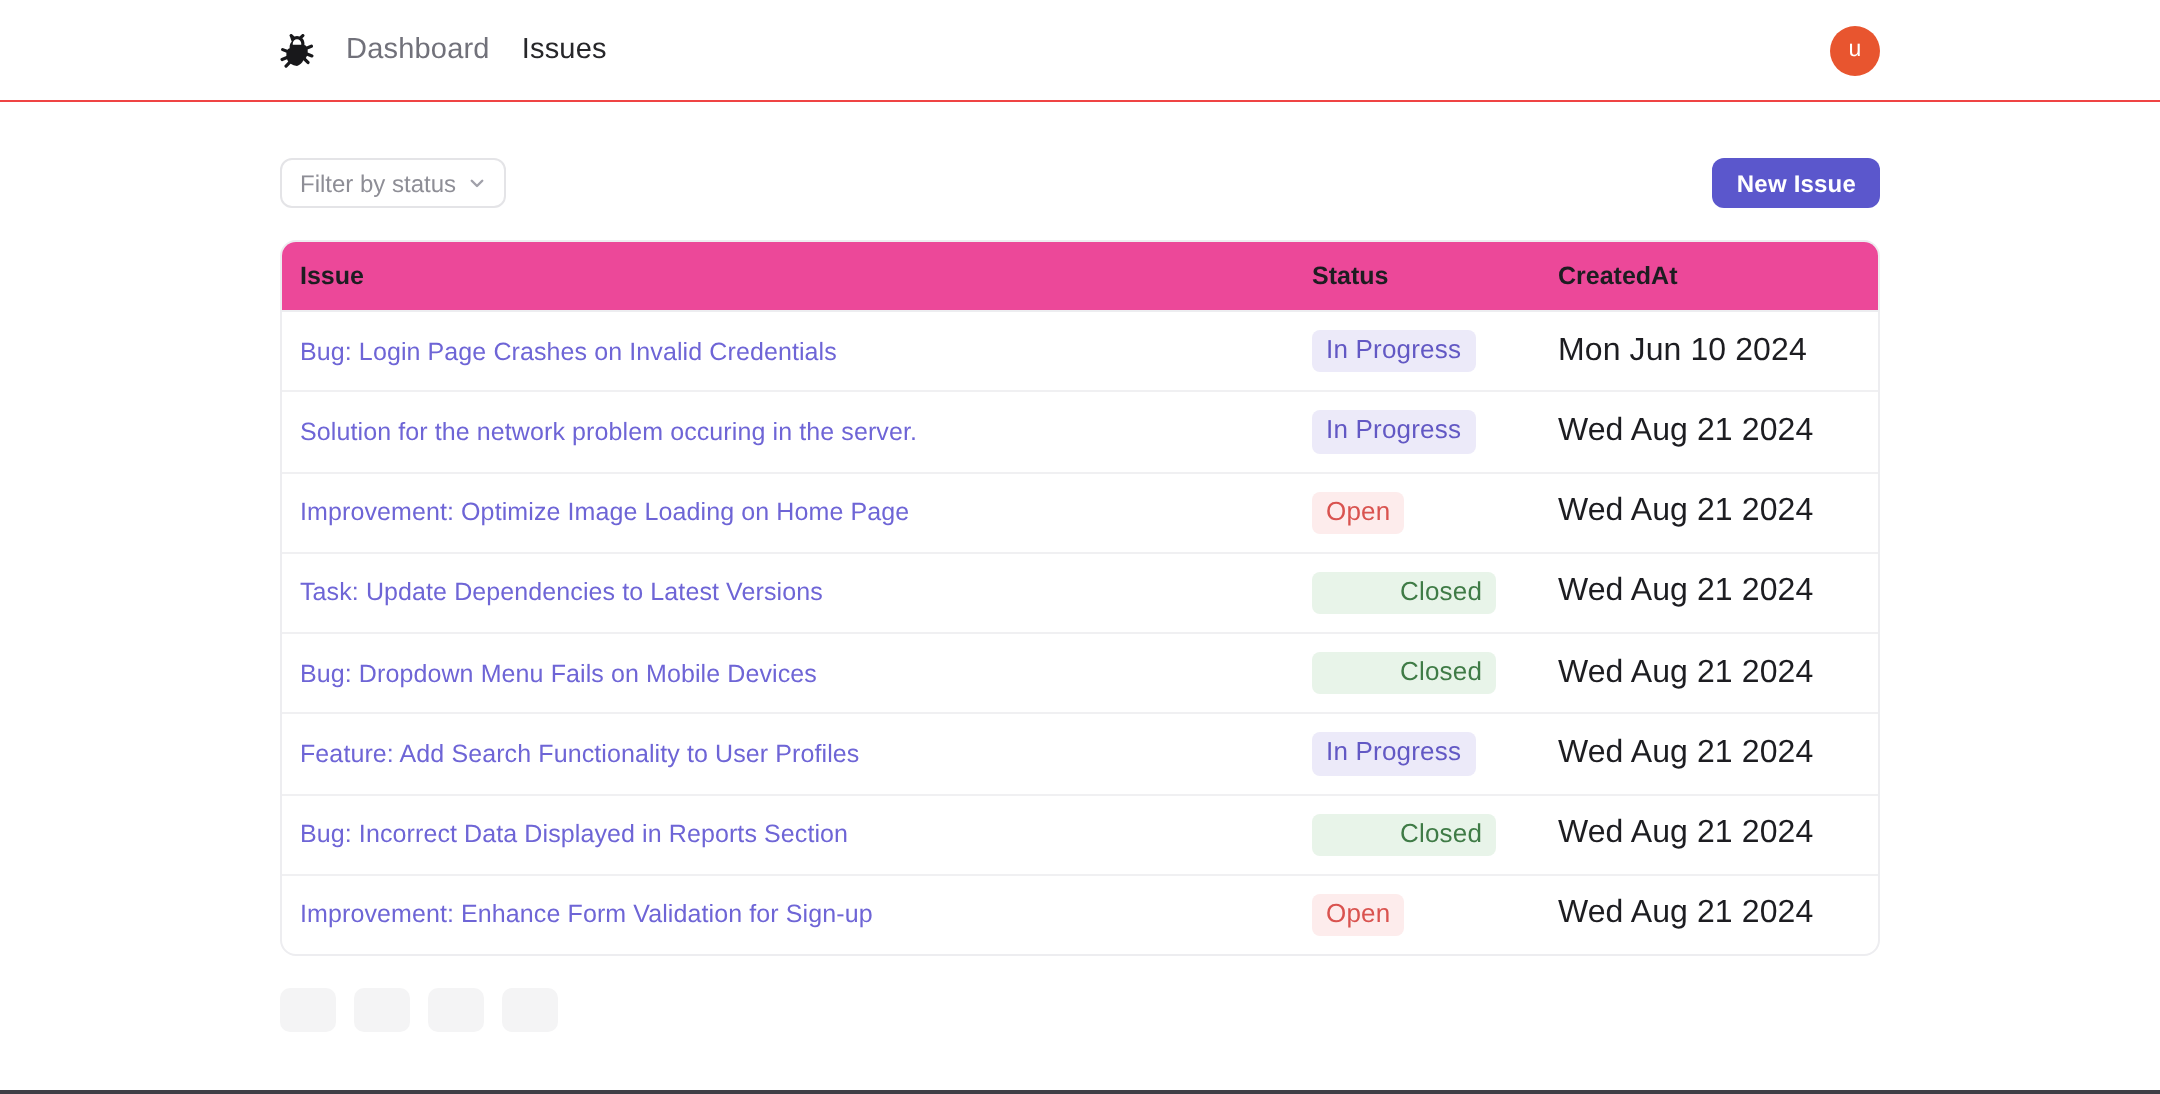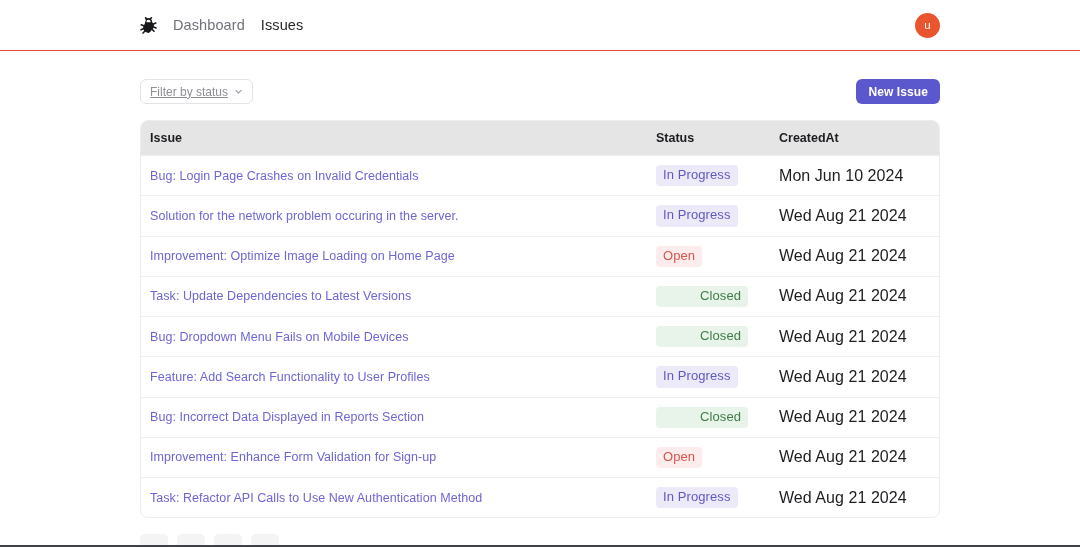--- a/index.html
+++ b/index.html
@@ -86,21 +86,20 @@
     gap: 6px;
     height: 25px;
     padding: 0 9px;
     border: 1px solid #e4e4e7;
     border-radius: 6px;
     background: #ffffff;
     font-size: 12px;
     color: #8e8e96;
     cursor: pointer;
     white-space: nowrap;
-    text-decoration: underline;
   }
   .chev {
     width: 9px;
     height: 9px;
     display: inline-block;
     color: #a1a1aa;
   }
   .chev svg { display: block; }
 
   .new-issue-btn {
@@ -126,21 +125,21 @@
     border-radius: 8px;
     overflow: hidden;
     background: #ffffff;
   }
   table {
     width: 100%;
     border-collapse: collapse;
     table-layout: fixed;
   }
   thead tr {
-    background: #e5e5e5;
+    background: #ec4899;
   }
   th {
     text-align: left;
     font-size: 12.5px;
     font-weight: bold;
     color: #1d1d21;
     padding: 10px 0 10px 0;
     border-bottom: 1px solid #ededf0;
     height: 32px;
   }
@@ -282,25 +281,20 @@
             <tr>
               <td class="col-issue"><a class="issue-link" href="#">Bug: Incorrect Data Displayed in Reports Section</a></td>
               <td class="col-status"><span class="badge closed" style="background: rgb(232, 244, 233); color: rgb(63, 123, 70);">Closed</span></td>
               <td class="col-created date-cell">Wed Aug 21 2024</td>
             </tr>
             <tr>
               <td class="col-issue"><a class="issue-link" href="#">Improvement: Enhance Form Validation for Sign-up</a></td>
               <td class="col-status"><span class="badge open" style="background: rgb(253, 236, 236); color: rgb(217, 83, 79);">Open</span></td>
               <td class="col-created date-cell">Wed Aug 21 2024</td>
             </tr>
-            <tr>
-              <td class="col-issue"><a class="issue-link" href="#">Task: Refactor API Calls to Use New Authentication Method</a></td>
-              <td class="col-status"><span class="badge inprogress" style="background: rgb(236, 234, 249); color: rgb(98, 88, 196);">In Progress</span></td>
-              <td class="col-created date-cell">Wed Aug 21 2024</td>
-            </tr>
           </tbody>
       </table>
     </div>
 
     <div class="pagination" id="pagination">
 
     <button class="pg-btn" disabled=""></button>
         <button class="pg-btn" disabled=""></button>
         <button class="pg-btn enabled"></button>
         <button class="pg-btn enabled"></button>

